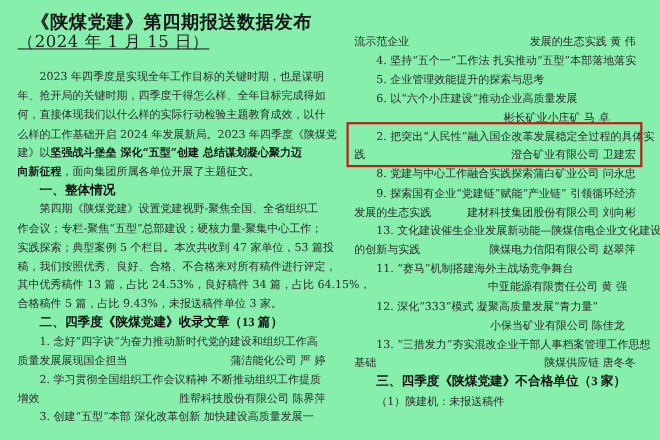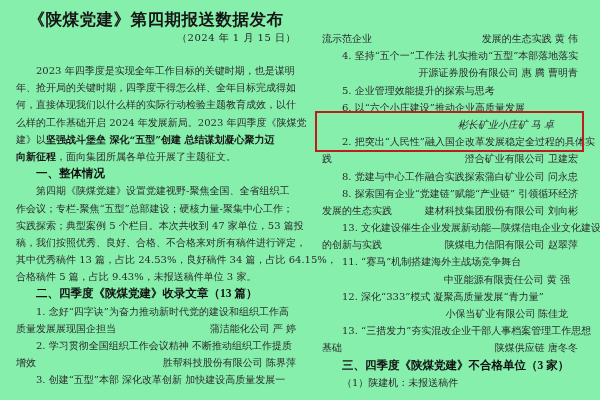--- a/index.html
+++ b/index.html
@@ -18,25 +18,26 @@
     margin-top:9px;
     text-align:center;
     font-size:16.5px;
     font-weight:bold;
     letter-spacing:0.5px;
     color:#161616;
     line-height:22px;
     white-space:nowrap;
   }
   .date{
-    text-align:right;
-    font-size:10px;
+    text-align:left;
+    font-size:15px;
     line-height:14px;
     color:#222;
     letter-spacing:0.5px;
+    text-decoration:underline;
   }
   .lines{display:block;}
   .left .lines{margin-top:17px;}
   .line{
     display:flex;
     justify-content:space-between;
     align-items:baseline;
     height:17.2px;
     line-height:17.2px;
     font-size:10px;
@@ -132,47 +133,43 @@
   </div>
   <div class="col right">
     <div class="lines" id="right-lines">
         <div class="line">
           <span class="lt"><span>流示范企业</span></span>
           <span class="rt">发展的生态实践 黄 伟</span>
         </div>
         <div class="line indent">
           <span class="lt"><span>4. 坚持“五个一”工作法 扎实推动“五型”本部落地落实</span></span>
         </div>
+        <div class="line indent">
+          <span class="lt"><span>5. 企业管理效能提升的探索与思考</span></span>
+        </div>
+        <div class="line indent">
+          <span class="lt"><span>6. 以“六个小庄建设”推动企业高质量发展</span></span>
+        </div>
         <div class="line">
           <span class="lt"></span>
-          <span class="rt">开源证券股份有限公司 惠 腾 曹明青</span>
-        </div>
-        <div class="line indent">
-          <span class="lt"><span>5. 企业管理效能提升的探索与思考</span></span>
-        </div>
-        <div class="line indent">
-          <span class="lt"><span>6. 以“六个小庄建设”推动企业高质量发展</span></span>
-        </div>
-        <div class="line">
-          <span class="lt"></span>
-          <span class="rt" style="padding-right: 24px; font-style: italic;">彬长矿业小庄矿 马 卓</span>
+          <span class="rt" style="padding-right: 24px;">彬长矿业小庄矿 马 卓</span>
         </div>
         <div class="line indent">
           <span class="lt"><span>2. 把突出“人民性”融入国企改革发展稳定全过程的具体实</span></span>
         </div>
         <div class="line">
           <span class="lt"><span>践</span></span>
           <span class="rt">澄合矿业有限公司 卫建宏</span>
         </div>
         <div class="line indent">
           <span class="lt"><span>8. 党建与中心工作融合实践探索</span></span>
           <span class="rt">蒲白矿业公司 问永忠</span>
         </div>
         <div class="line indent">
-          <span class="lt"><span>8. 探索国有企业“党建链”赋能“产业链” 引领循环经济</span></span>
+          <span class="lt"><span>9. 探索国有企业“党建链”赋能“产业链” 引领循环经济</span></span>
         </div>
         <div class="line">
           <span class="lt"><span>发展的生态实践</span></span>
           <span class="rt">建材科技集团股份有限公司 刘向彬</span>
         </div>
         <div class="line indent">
           <span class="lt"><span>13. 文化建设催生企业发展新动能—陕煤信电企业文化建设</span></span>
         </div>
         <div class="line">
           <span class="lt"><span>的创新与实践</span></span>

